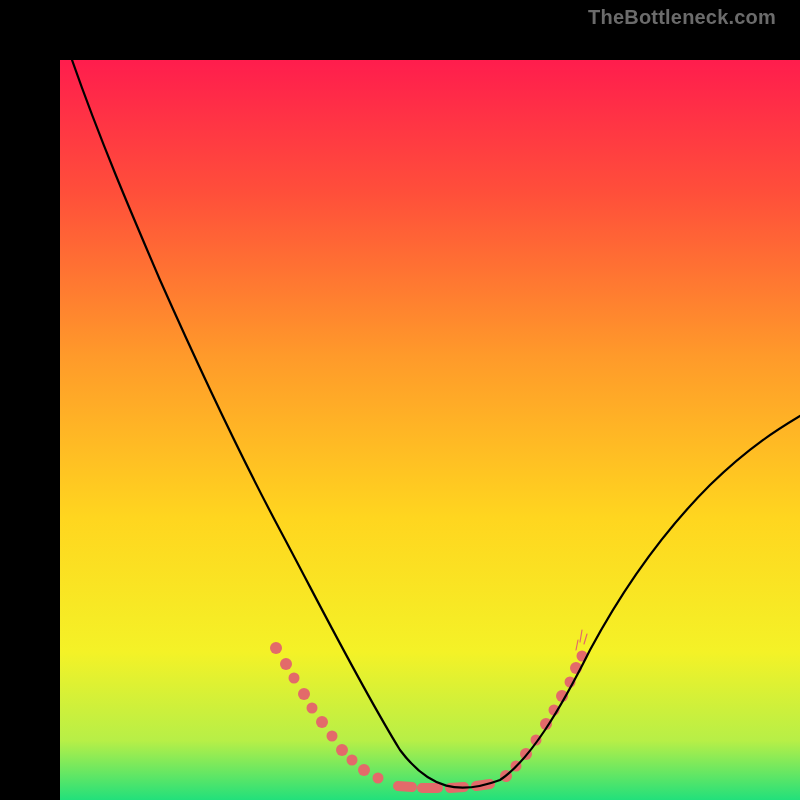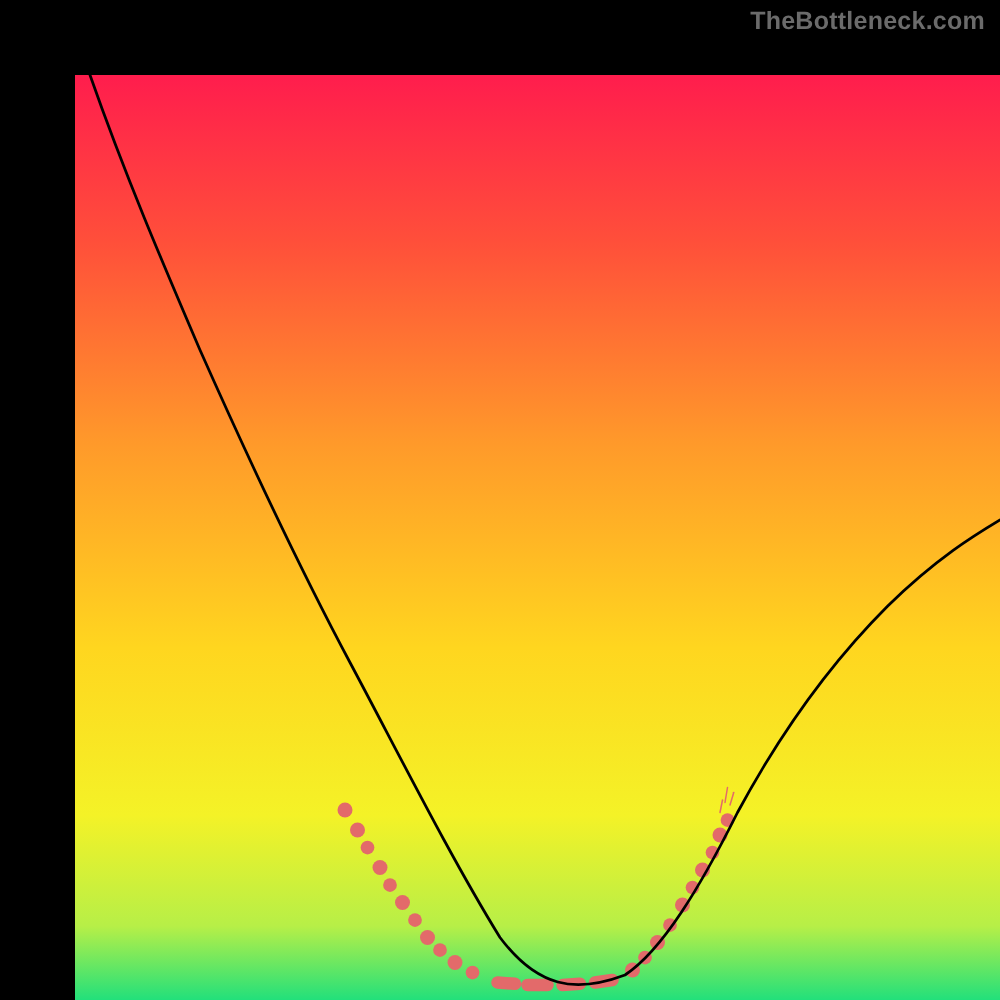--- a/index.html
+++ b/index.html
@@ -14,21 +14,21 @@
     position: absolute;
     left: 30px;
     top: 30px;
     width: 740px;
     height: 740px;
     background: #000;
   }
   .attrib {
     position: absolute;
     top: 6px;
-    right: 12px;
+    right: 24px;
     font-family: Arial, Helvetica, sans-serif;
     font-size: 20px;
     font-weight: 600;
     color: #6b6b6b;
     letter-spacing: 0.2px;
   }
   svg {
     position: absolute;
     left: 30px;
     top: 30px;

